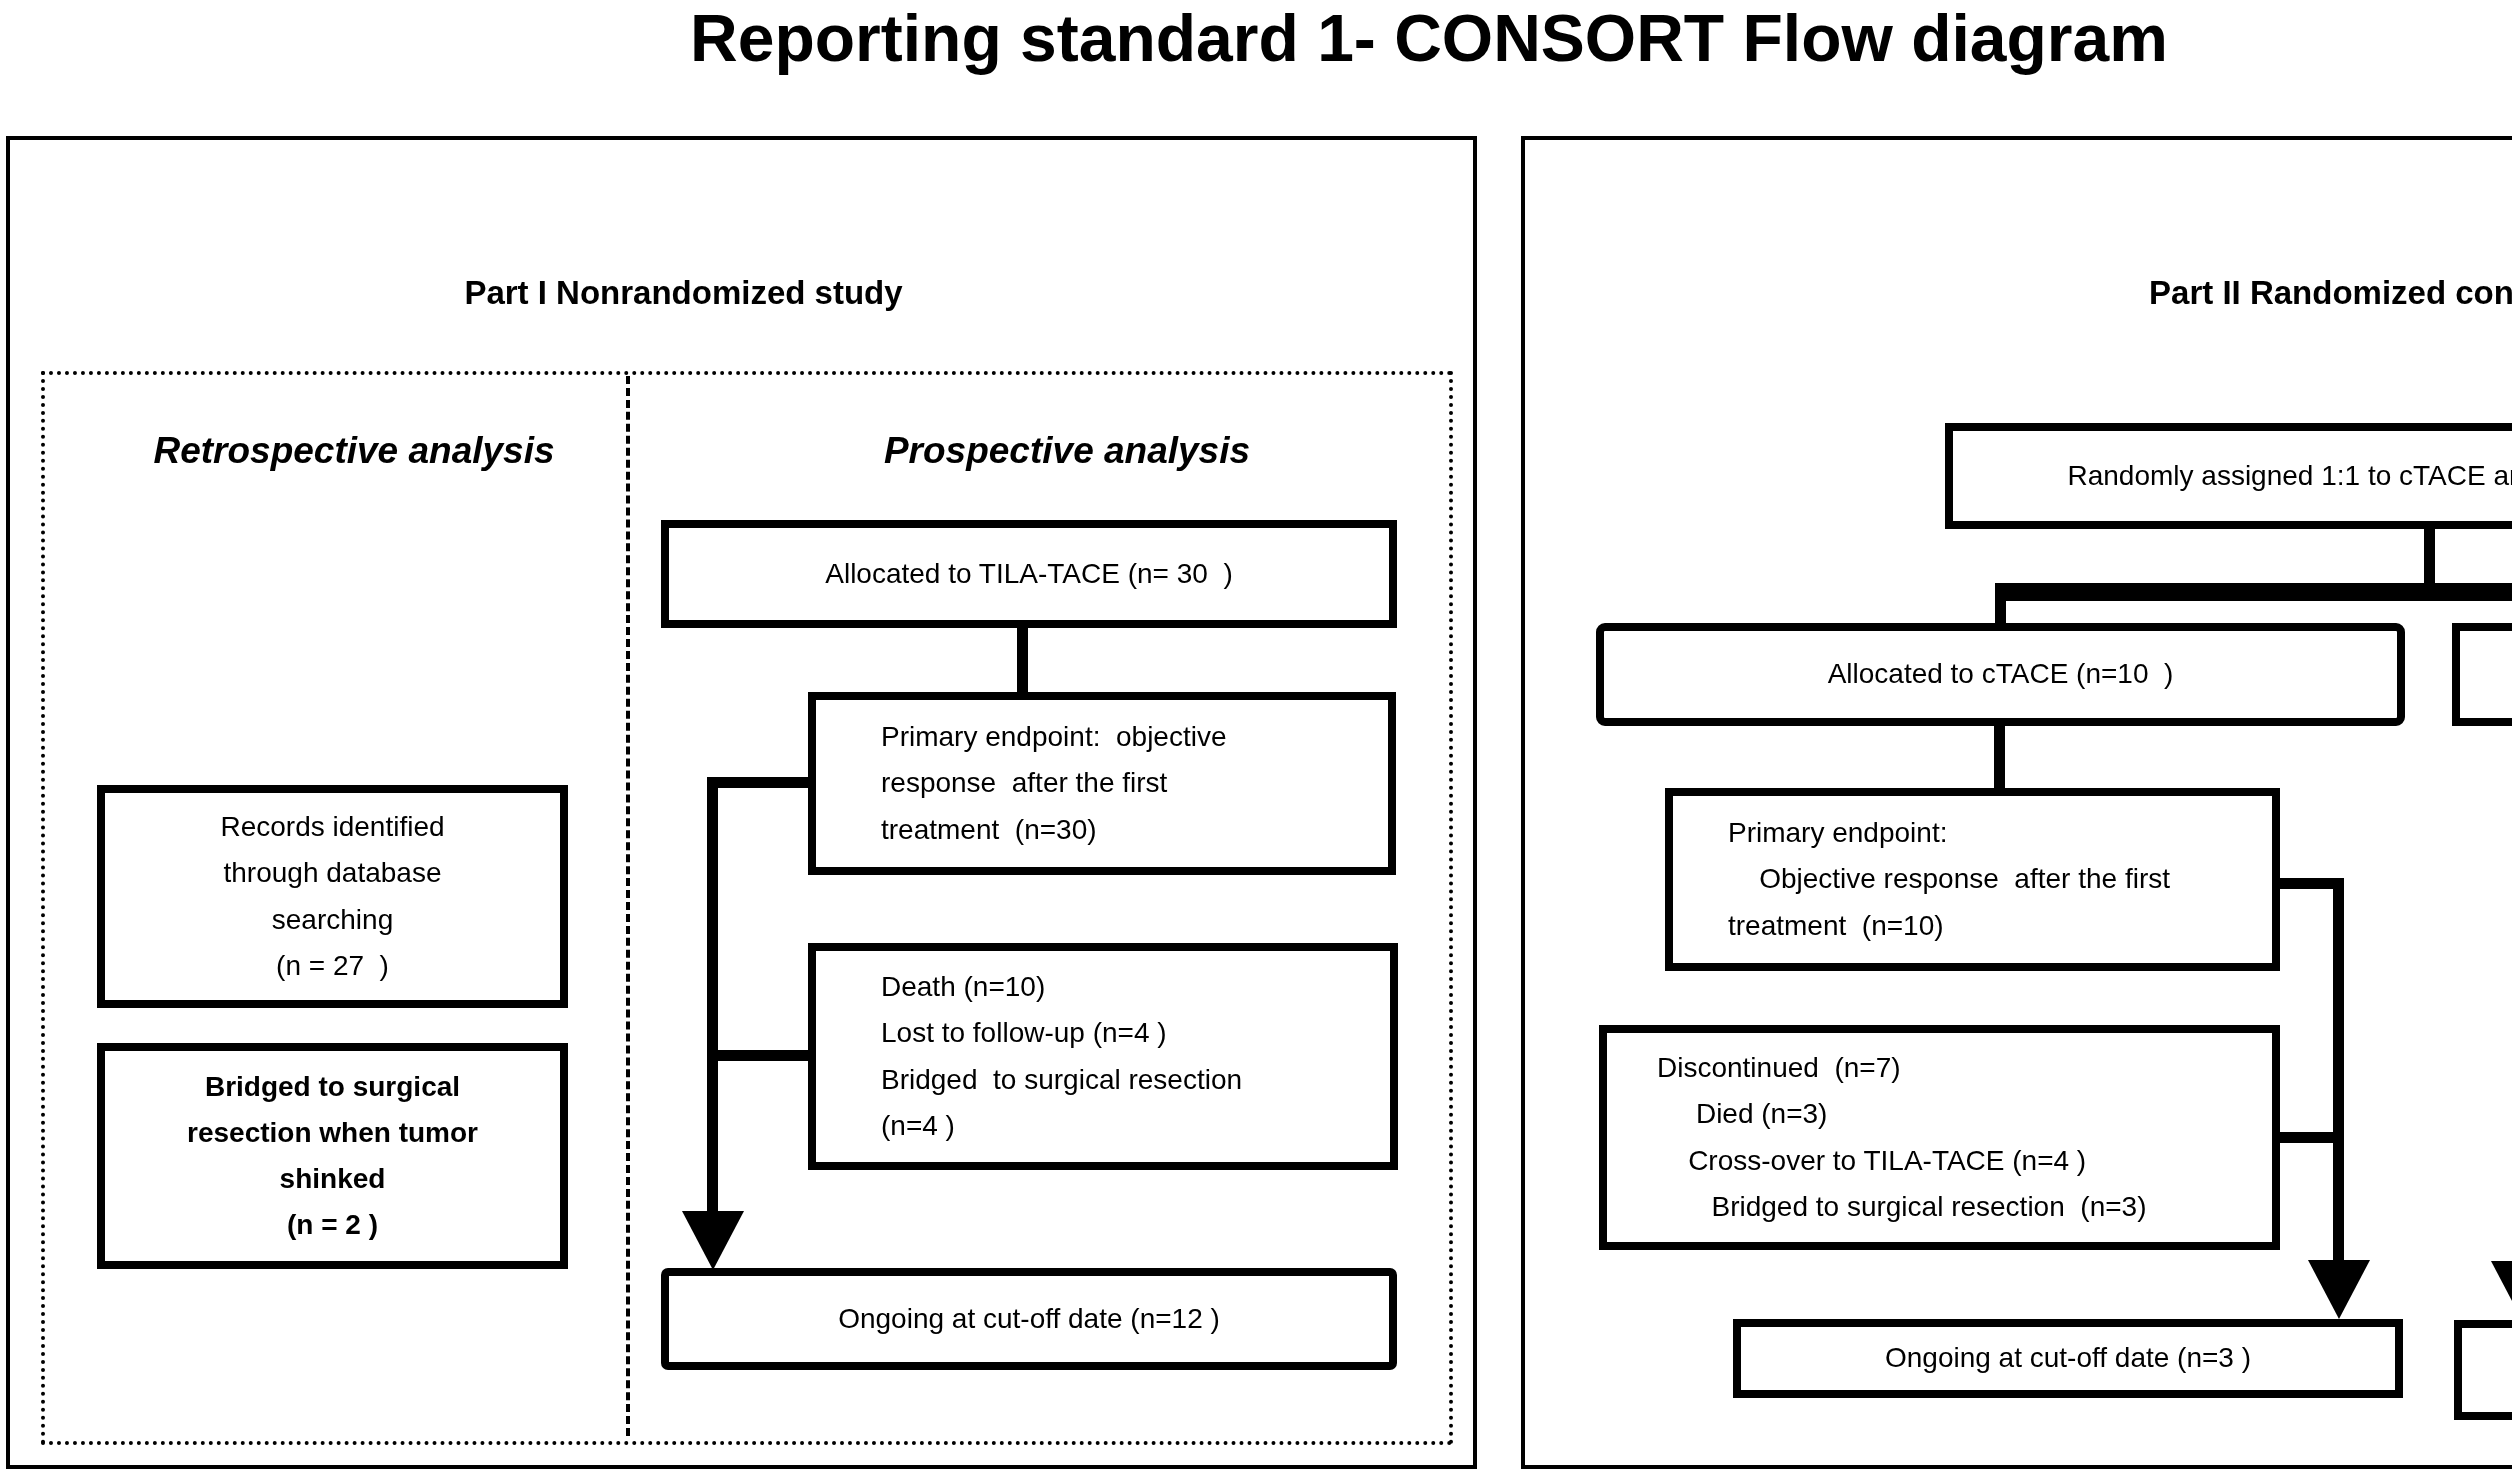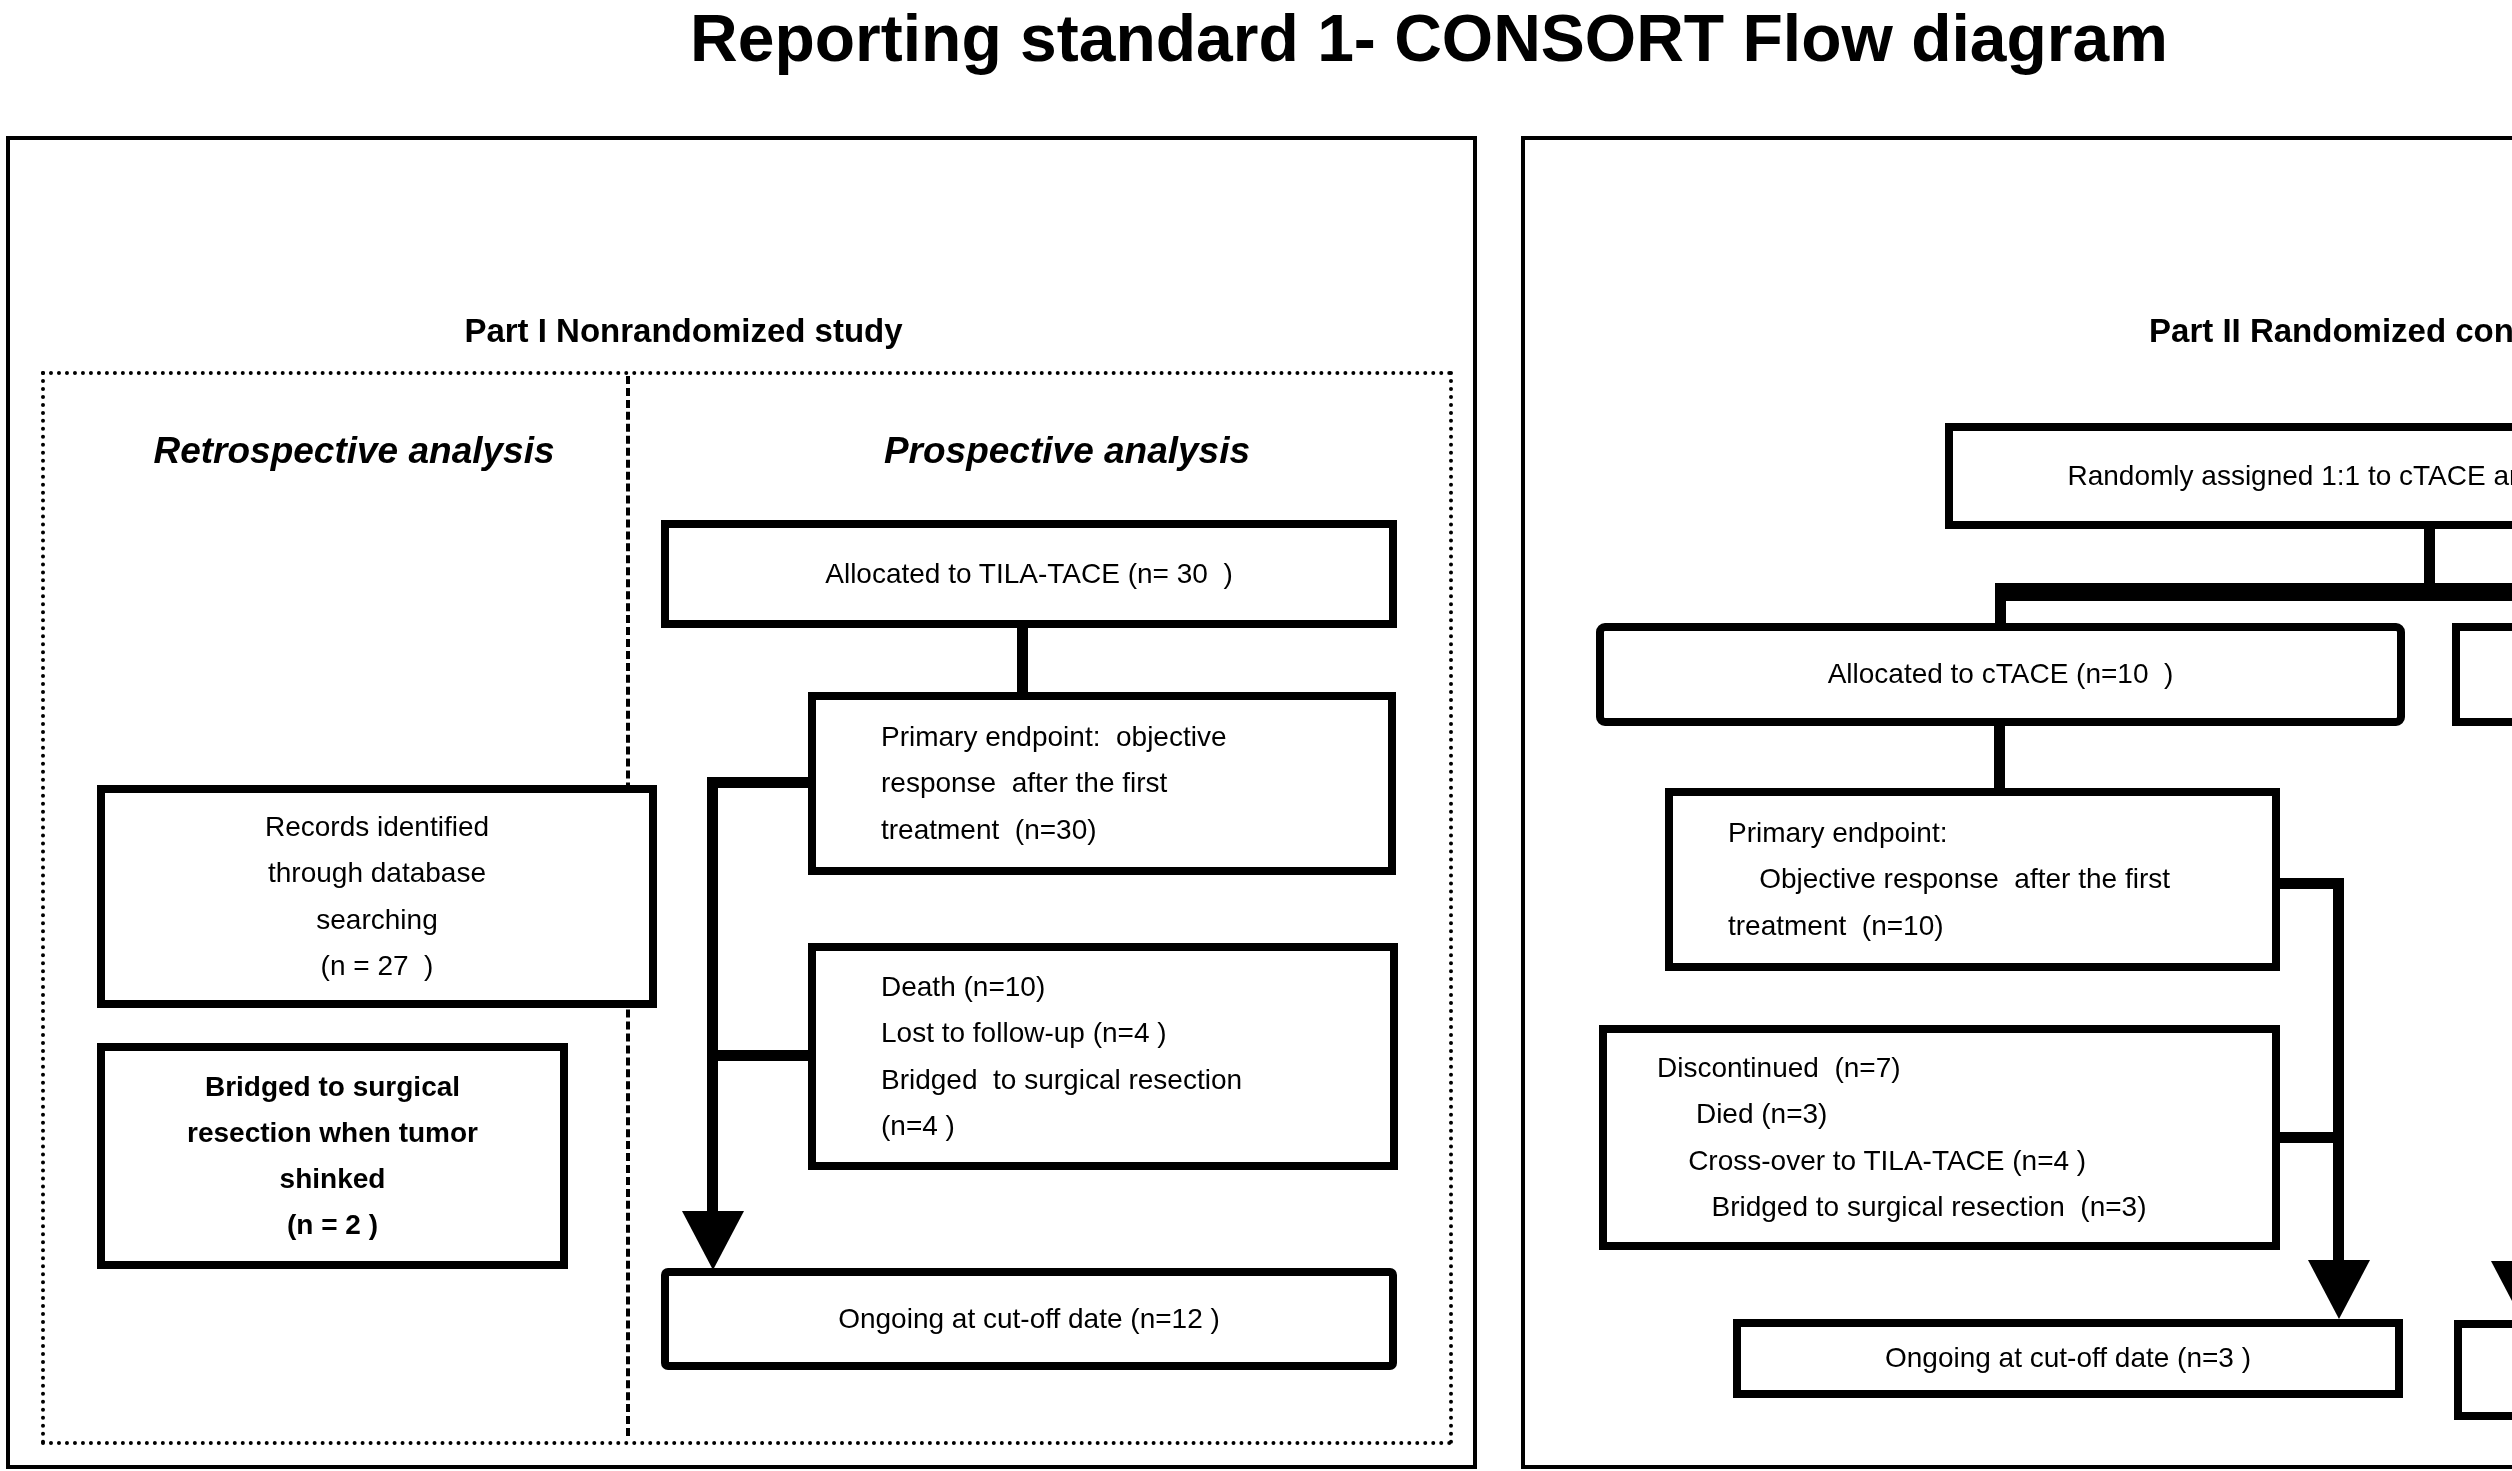--- a/index.html
+++ b/index.html
@@ -7,21 +7,21 @@
     width:3236px; height:1472px;
     background:#ffffff; color:#000000;
     font-family:"Liberation Sans", sans-serif;
     position:relative; overflow:hidden;
   }
   .abs { position:absolute; box-sizing:border-box; }
   .page-title { font-weight:bold; font-size:66px; line-height:1.1; text-align:center; white-space:nowrap; }
   .panel { border:4.5px solid #000; background:#fff; }
   .dotted-region { border:4.5px dotted #000; }
   .dashed-divider { width:0; border-left:4.5px dashed #000; }
-  .section-header { font-weight:bold; font-size:33px; text-align:center; white-space:nowrap;margin-top:38px; }
+  .section-header { font-weight:bold; font-size:33px; text-align:center; white-space:nowrap; }
   .col-label { font-weight:bold; font-style:italic; font-size:37px; text-align:center; white-space:nowrap; }
   .flow-box {
     border:8px solid #000; background:#fff;
     display:flex; align-items:center;
     font-size:28px; line-height:1.65;
     white-space:pre-wrap;
   }
   .box-center { justify-content:center; text-align:center; }
   .hline,.vline { background:#000; }
   .arrow-down {
@@ -39,21 +39,21 @@
 <div class="abs panel" style="left:6px; top:136px; width:1471px; height:1333px;"></div>
 
 <div class="abs section-header" style="left:181px; top:274px; width:1005px;">Part I Nonrandomized study</div>
 
 <div class="abs dotted-region" style="left:41px; top:371px; width:1412px; height:1074px;"></div>
 <div class="abs dashed-divider" style="left:626px; top:376px; height:1060px;"></div>
 
 <div class="abs col-label" style="left:153px; top:430px; width:402px;">Retrospective analysis</div>
 <div class="abs col-label" style="left:866px; top:430px; width:402px;">Prospective analysis</div>
 
-<div class="abs flow-box box-center" style="left:97px; top:785px; width:560px; height:223px;">Records identified
+<div class="abs flow-box box-center" style="left:97px; top:785px; width:471px; height:223px;">Records identified
 through database
 searching
 (n = 27  )</div>
 
 <div class="abs flow-box box-center" style="left:97px; top:1043px; width:471px; height:226px;font-weight:bold;">Bridged to surgical
 resection when tumor
 shinked
 (n = 2 )</div>
 
 <div class="abs flow-box box-center" style="left:661px; top:520px; width:736px; height:108px;">Allocated to TILA-TACE (n= 30  )</div>

